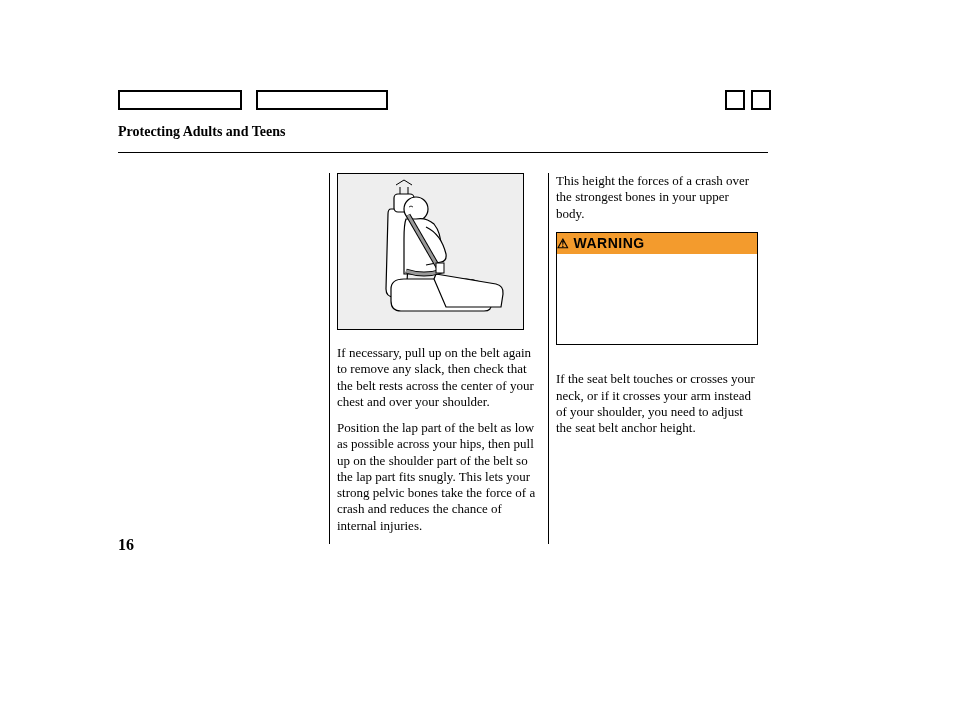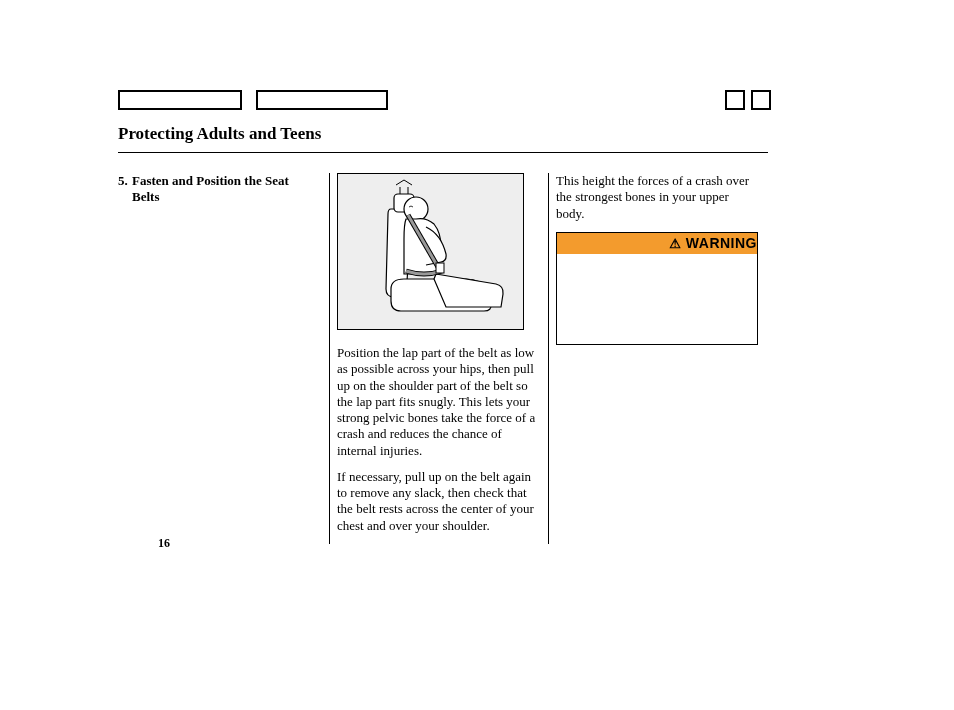--- a/index.html
+++ b/index.html
@@ -42,21 +42,21 @@
     border: 2px solid #000;
     width: 16px;
     height: 16px;
   }
   .page-title {
     position: absolute;
     top: 124px;
     left: 118px;
     font-family: Georgia, serif;
     font-weight: bold;
-    font-size: 17px;
+    font-size: 14px;
   }
   .title-rule {
     position: absolute;
     top: 152px;
     left: 118px;
     width: 650px;
     height: 1px;
     background: #000;
   }
   .columns {
@@ -106,42 +106,41 @@
     width: 170px;
     height: 145px;
   }
   .warning-box {
     width: 200px;
     border: 1px solid #000;
     margin: 8px 0 26px 0;
   }
   .warning-header {
     background: #f39b2d;
-    text-align: right;
+    text-align: left;
     font-family: Arial, Helvetica, sans-serif;
     font-weight: bold;
     font-size: 14px;
     padding: 2px 0;
     letter-spacing: 0.5px;
   }
   .warning-header .tri {
     font-size: 13px;
     vertical-align: 0px;
   }
   .warning-body {
     height: 90px;
     background: #fff;
   }
   .page-number {
     position: absolute;
     top: 536px;
     left: 118px;
     font-weight: bold;
-    font-size: 12px;
-    margin-left: 40px;
+    font-size: 16px;
   }
 </style>
 </head>
 <body>
 
 <div class="page">
 
   <div class="top-boxes">
     <div class="top-box tb1"></div>
     <div class="top-box tb2"></div>
@@ -151,24 +150,20 @@
     <div class="tr-box"></div>
     <div class="tr-box"></div>
   </div>
 
   <div class="page-title">Protecting Adults and Teens</div>
   <div class="title-rule"></div>
 
   <div class="columns">
 
     <div class="col">
-      <div class="step-title">
-        <span class="num">5.</span><span>Fasten and Position the Seat</span>
-        <span class="indent">Belts</span>
-      </div>
     </div>
 
     <div class="col-sep"></div>
 
     <div class="col">
       <div class="illus-frame">
         <svg viewBox="0 0 170 145">
           <rect x="0" y="0" width="170" height="145" fill="#eee"></rect>
 
           <path d="M45 30 Q42 30 42 35 L40 110 Q40 118 48 118 L60 118 L65 40 Q66 30 55 30 Z" fill="#fff" stroke="#000" stroke-width="1.2"></path>
@@ -191,36 +186,37 @@
 
           <path d="M62 36 L92 88" stroke="#000" stroke-width="5"></path>
           <path d="M62 36 L92 88" stroke="#999" stroke-width="3"></path>
 
           <path d="M60 92 Q78 98 96 92" stroke="#000" stroke-width="5" fill="none"></path>
           <path d="M60 92 Q78 98 96 92" stroke="#999" stroke-width="3" fill="none"></path>
 
           <rect x="90" y="84" width="8" height="10" fill="#fff" stroke="#000" stroke-width="1"></rect>
         </svg>
       </div>
+      <p class="para">If necessary, pull up on the belt again to remove any slack, then check that the belt rests across the center of your chest and over your shoulder.</p>
       <p class="para">Position the lap part of the belt as low as possible across your hips, then pull up on the shoulder part of the belt so the lap part fits snugly. This lets your strong pelvic bones take the force of a crash and reduces the chance of internal injuries.</p>
-      <p class="para">If necessary, pull up on the belt again to remove any slack, then check that the belt rests across the center of your chest and over your shoulder.</p>
     </div>
 
     <div class="col-sep"></div>
 
     <div class="col">
       <p class="para">This height the forces of a crash over the strongest bones in your upper body.</p>
 
       <div class="warning-box">
         <div class="warning-header">
           <span class="tri">⚠</span>
           <span>WARNING</span>
         </div>
         <div class="warning-body"></div>
       </div>
 
+      <p class="para">If the seat belt touches or crosses your neck, or if it crosses your arm instead of your shoulder, you need to adjust the seat belt anchor height.</p>
     </div>
 
   </div>
 
   <div class="page-number">16</div>
 
 </div>
 
 </body></html>

